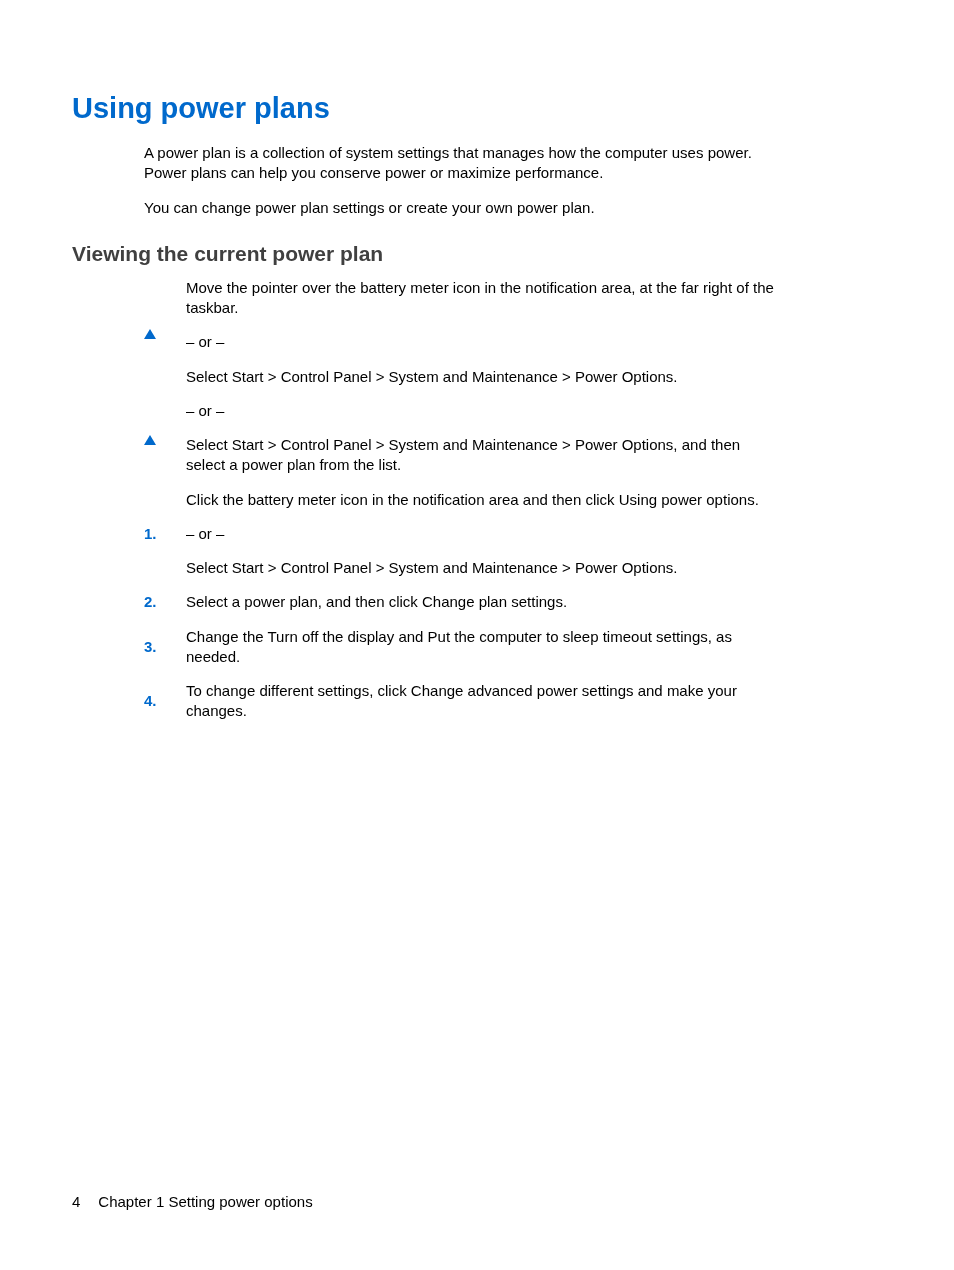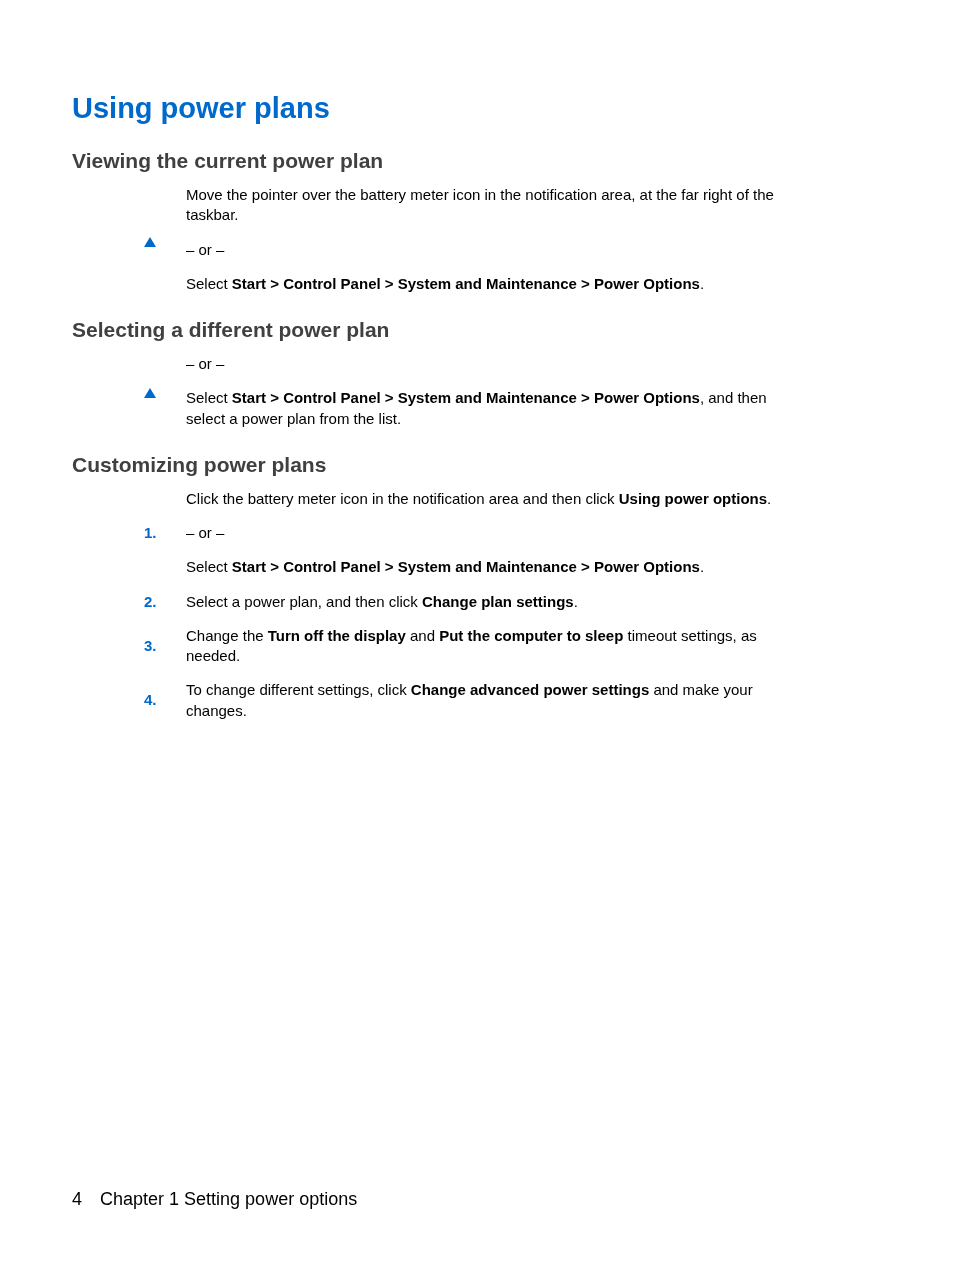--- a/index.html
+++ b/index.html
@@ -10,56 +10,58 @@
   .intro { margin-left: 72px; font-size: 15px; line-height: 1.35; }
   .intro p { margin-bottom: 14px; }
   .block { margin-left: 72px; }
   .item { display: flex; align-items: center; margin-bottom: 14px; font-size: 15px; line-height: 1.35; }
   .bullet { width: 0; height: 0; border-left: 6px solid transparent; border-right: 6px solid transparent; border-bottom: 10px solid #0069cc; margin-top: 4px; margin-right: 30px; flex-shrink: 0; }
   .num { color: #0069cc; font-weight: bold; font-size: 15px; width: 14px; margin-right: 28px; flex-shrink: 0; }
   .content { flex: 1; }
   .content p { margin-bottom: 14px; }
   .content p:last-child { margin-bottom: 0; }
   .or { }
-  b { font-weight: bold; }
-  .footer { position: absolute; bottom: 60px; left: 72px; font-size: 18px; }
+  b { font-weight: normal; }
+  .footer { position: absolute; bottom: 60px; left: 72px; font-size: 15px; }
   .footer .pagenum { margin-right: 18px; }
 </style>
 </head>
 <body>
 
 <div class="page">
 
   <h1 class="title">Using power plans</h1>
 
+  <div class="intro">
+    <p>A power plan is a collection of system settings that manages how the computer uses power. Power plans can help you conserve power or maximize performance.</p>
+    <p>You can change power plan settings or create your own power plan.</p>
+  </div>
 
   <h2 class="subhead">Viewing the current power plan</h2>
   <div class="block">
     <div class="item">
       <div class="bullet"></div>
       <div class="content">
         <p>Move the pointer over the battery meter icon in the notification area, at the far right of the taskbar.</p>
         <p class="or">– or –</p>
         <p><span>Select </span><b>Start &gt; Control Panel &gt; System and Maintenance &gt; Power Options</b><span>.</span></p>
       </div>
     </div>
   </div>
 
-  <h2 class="subhead">Selecting a different power plan</h2>
   <div class="block">
     <div class="item">
       <div class="bullet"></div>
       <div class="content">
         <p class="or">– or –</p>
         <p><span>Select </span><b>Start &gt; Control Panel &gt; System and Maintenance &gt; Power Options</b><span>, and then select a power plan from the list.</span></p>
       </div>
     </div>
   </div>
 
-  <h2 class="subhead">Customizing power plans</h2>
   <div class="block">
 
     <div class="item">
       <div class="num">1.</div>
       <div class="content">
         <p><span>Click the battery meter icon in the notification area and then click </span><b>Using power options</b><span>.</span></p>
         <p class="or">– or –</p>
         <p><span>Select </span><b>Start &gt; Control Panel &gt; System and Maintenance &gt; Power Options</b><span>.</span></p>
       </div>
     </div>

